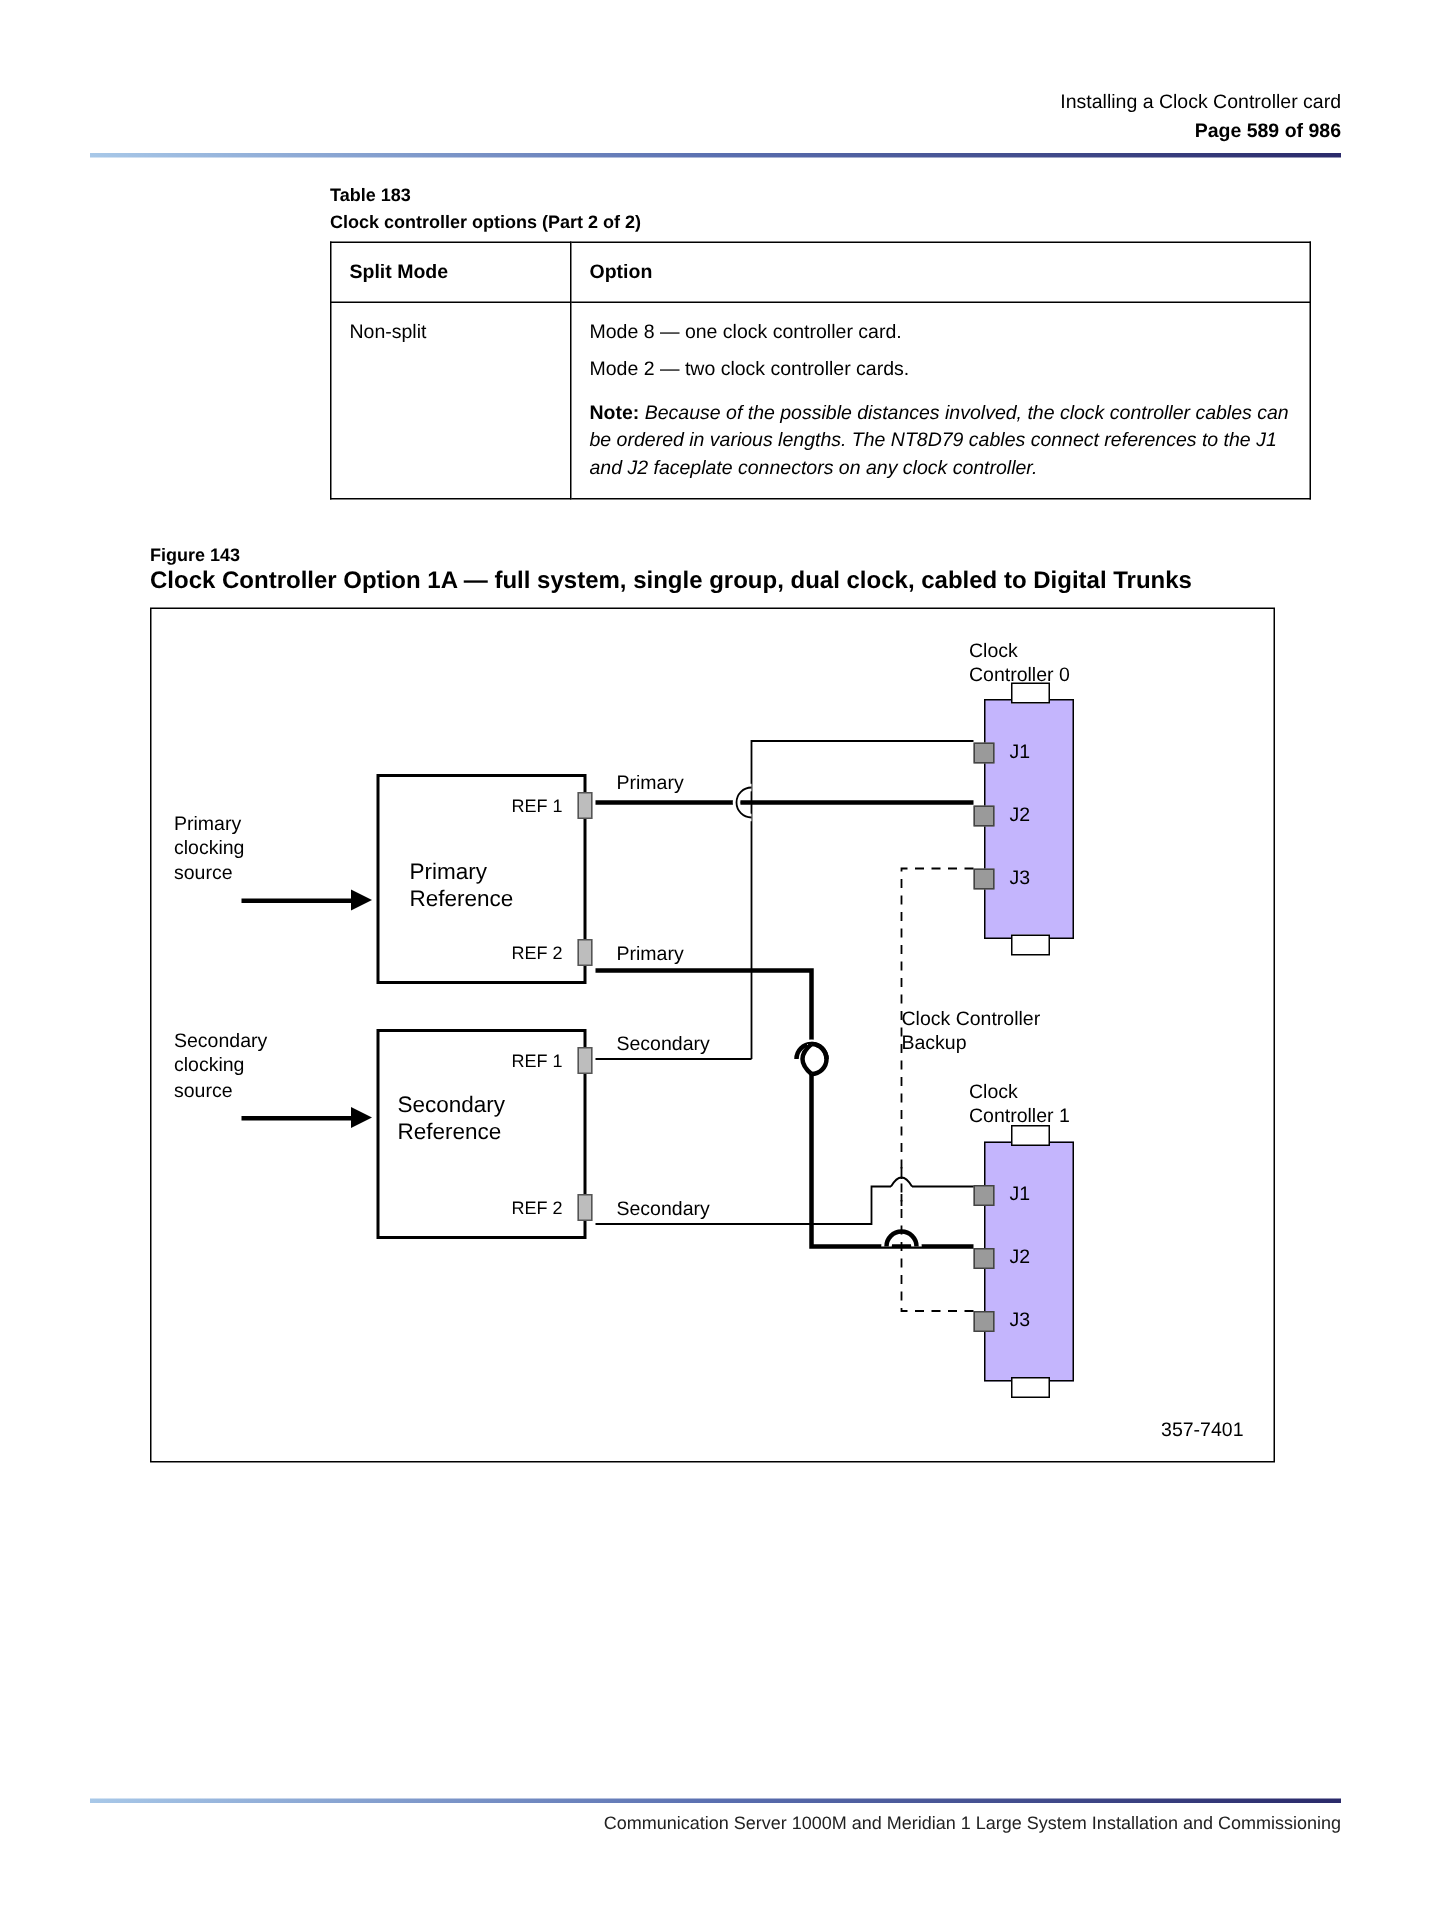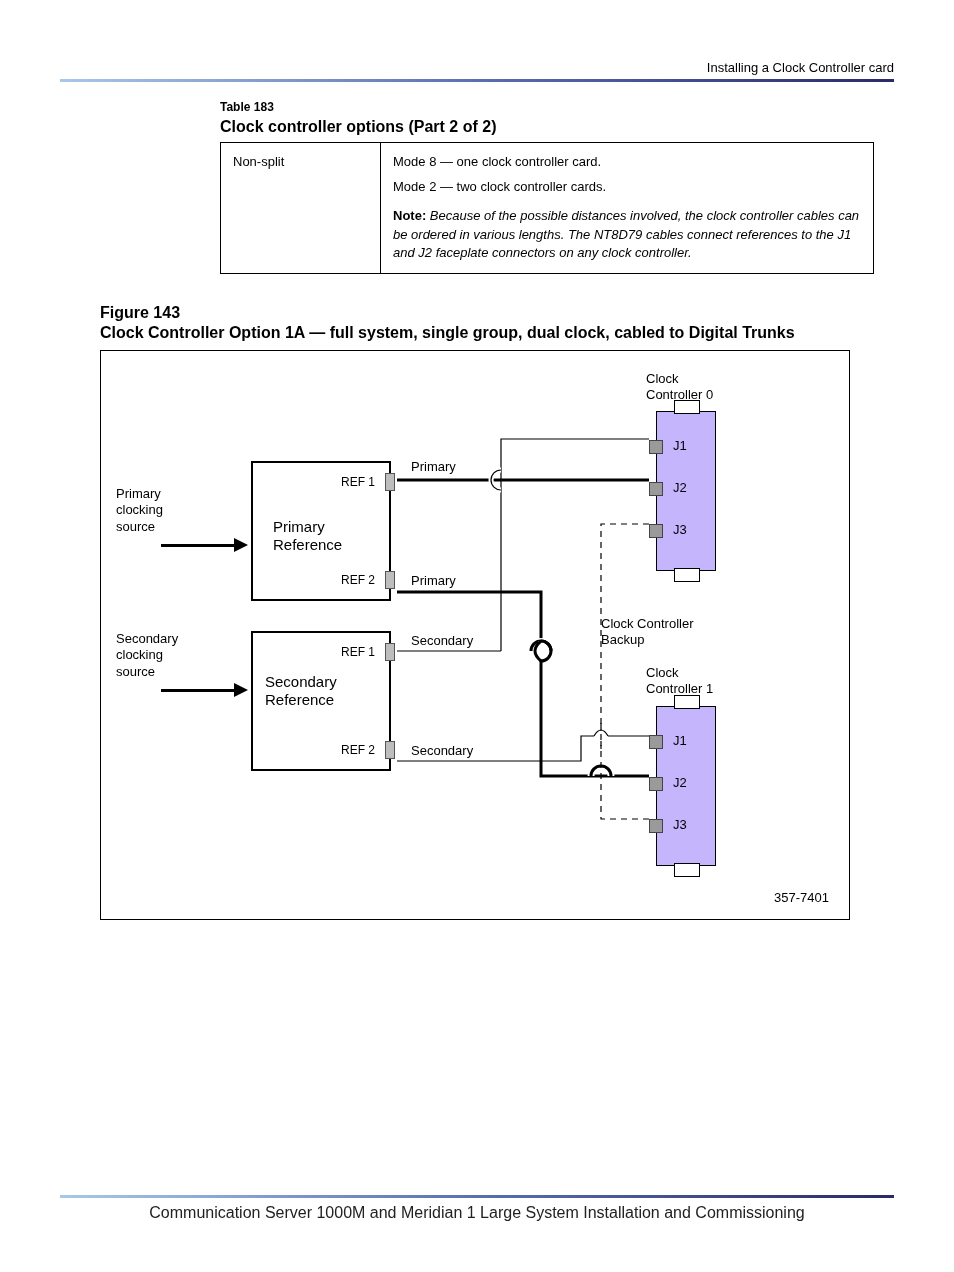--- a/index.html
+++ b/index.html
@@ -32,22 +32,22 @@
     height: 3px;
     margin-bottom: 18px;
     background: linear-gradient(to right, #a8c8e8 0%, #5a6fb0 50%, #2a2a6a 100%);
   }
   .footer-rule {
     height: 3px;
     margin-top: 20px;
     background: linear-gradient(to right, #a8c8e8 0%, #5a6fb0 50%, #2a2a6a 100%);
   }
   .footer-text {
-    text-align: center;
-    font-size: 16px;
+    text-align: right;
+    font-size: 12px;
     color: #222;
     margin-top: 6px;
   }
   .content-area {
     margin-left: 160px;
     margin-right: 20px;
   }
   table.opts {
     border-collapse: collapse;
     width: 100%;
@@ -61,27 +61,27 @@
     line-height: 1.45;
   }
   table.opts td.col1 { width: 160px; }
   .table-continued {
     font-size: 12px;
     font-weight: bold;
     margin-bottom: 4px;
     margin-left: 160px;
   }
   .table-title {
-    font-size: 16px;
+    font-size: 12px;
     font-weight: bold;
     margin-bottom: 6px;
     margin-left: 160px;
   }
   .figure-caption {
-    font-size: 16px;
+    font-size: 12px;
     font-weight: bold;
     margin-left: 0;
     margin-bottom: 2px;
     margin-top: 12px;
   }
   .figure-title {
     font-size: 16px;
     font-weight: bold;
     margin-bottom: 8px;
   }
@@ -164,28 +164,33 @@
   }
   .note {
   }
 </style>
 </head>
 <body>
 
 <div class="page">
 
   <div class="header-right">Installing a Clock Controller card</div>
+  <div class="header-page">Page 589 of 986</div>
   <div class="rule-line"></div>
 
   <div class="table-continued">Table 183</div>
   <div class="table-title">Clock controller options (Part 2 of 2)</div>
 
   <div class="content-area">
     <table class="opts">
       <tbody>
+          <tr>
+        <td class="col1"><b>Split Mode</b></td>
+        <td><b>Option</b></td>
+      </tr>
       <tr>
         <td class="col1">Non-split</td>
         <td>
           <div>Mode 8 — one clock controller card.</div>
           <div style="height:6px"></div>
           <div>Mode 2 — two clock controller cards.</div>
           <div style="height:10px"></div>
           <div>
             <span class="note"><b>Note:</b></span>
             <span class="note" style="font-style:italic"> Because of the possible distances involved, the clock controller cables can be ordered in various lengths. The NT8D79 cables connect references to the J1 and J2 faceplate connectors on any clock controller.</span>

